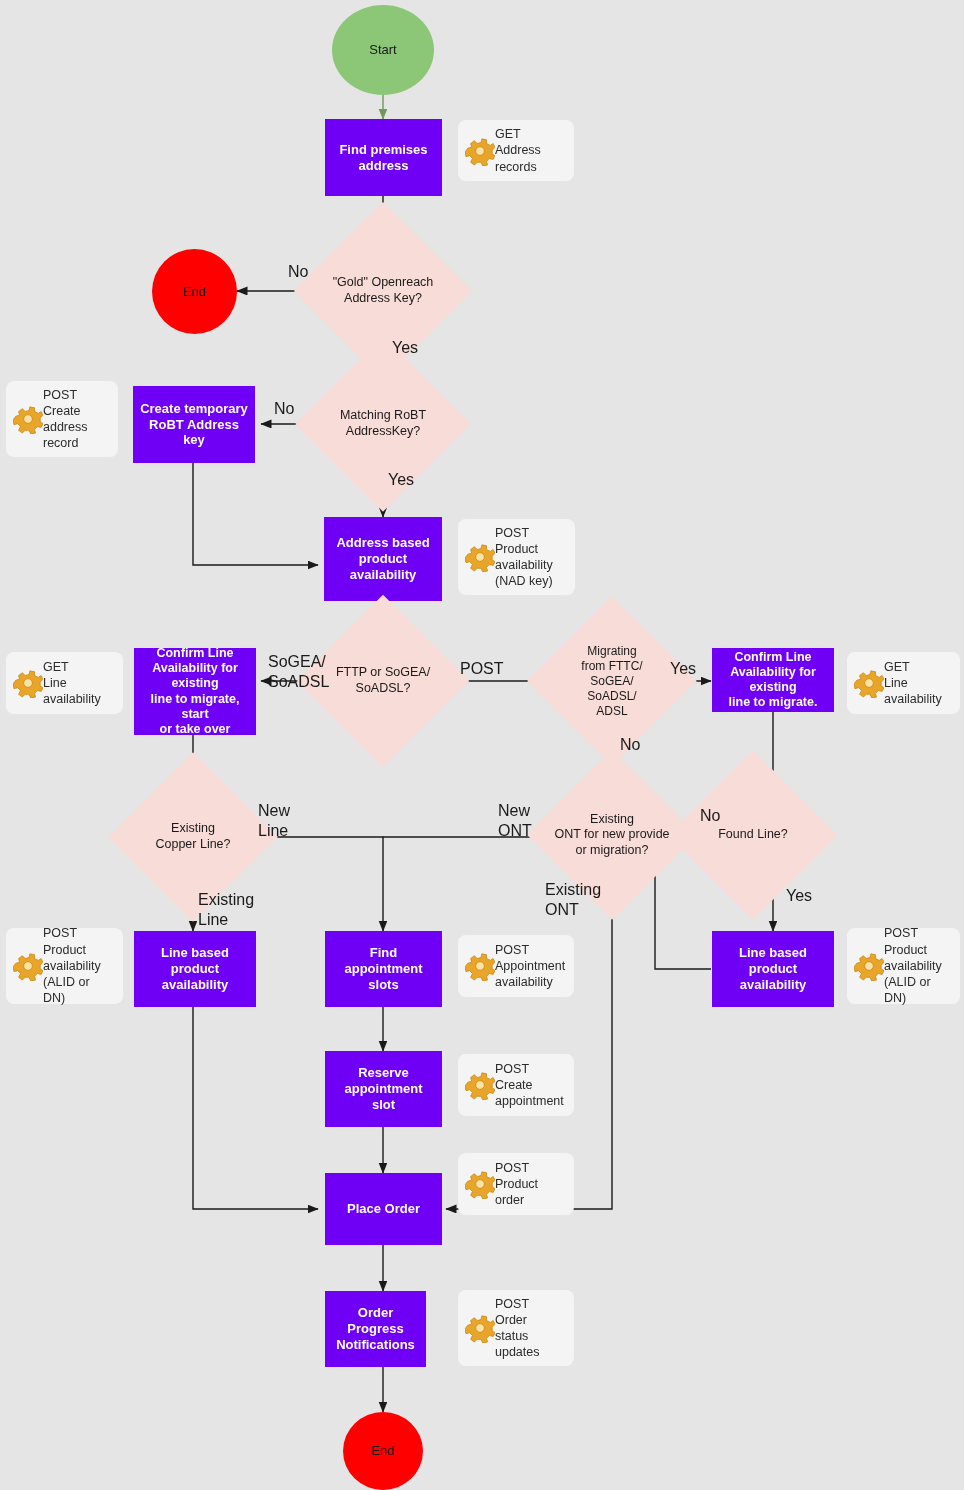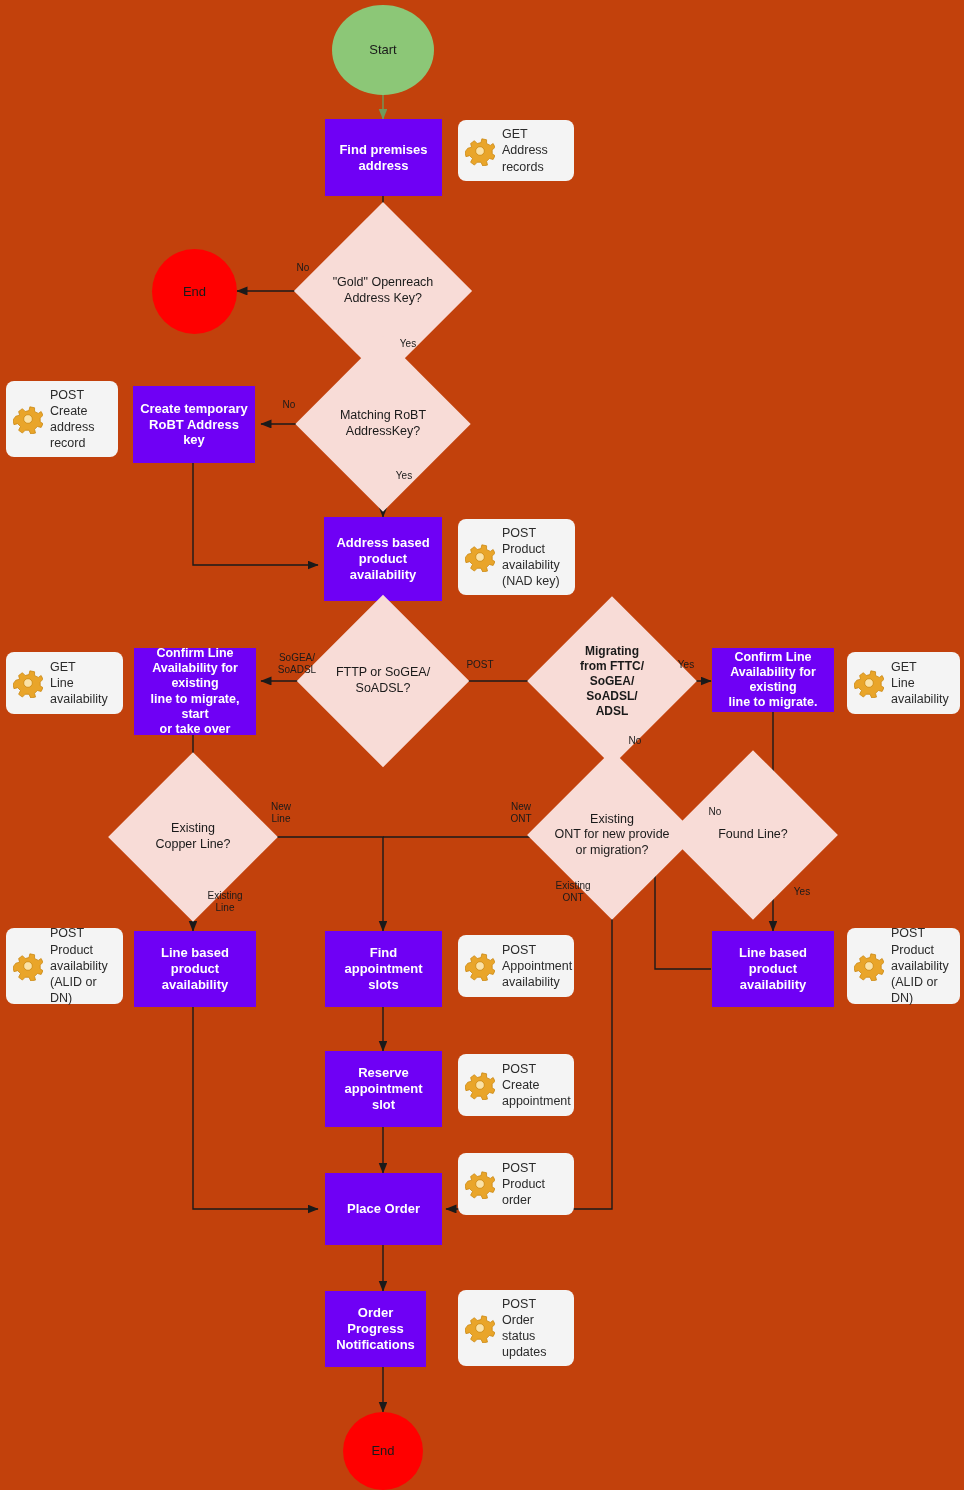--- a/index.html
+++ b/index.html
@@ -5,21 +5,21 @@
   * { box-sizing: border-box; }
   html, body {
     margin: 0; padding: 0;
     background: #ffffff;
     font-family: "Liberation Sans", sans-serif;
   }
   #canvas {
     position: relative;
     width: 964px;
     height: 1490px;
-    background: #c2410c;
+    background: #e5e5e5;
     overflow: hidden;
   }
   svg.edges {
     position: absolute; left: 0; top: 0;
     width: 964px; height: 1490px;
     pointer-events: none;
   }
   .node {
     position: absolute;
     display: flex;
@@ -67,38 +67,37 @@
   }
   .dec-text span { display: block; width: 150%; }
 
   
   .note {
     position: absolute;
     background: #F4F4F4;
     border-radius: 8px;
     display: flex;
     align-items: center;
-    gap: 7px;
     padding: 7px 10px 7px 7px;
   }
   .note .txt {
     font-size: 12.5px;
     color: #2b2b2b;
     line-height: 1.3;
     white-space: pre-line;
   }
   .gear { flex: 0 0 auto; }
 
   
   .elabel {
     position: absolute;
-    font-size: 10px;
+    font-size: 16px;
     color: #1a1a1a;
     line-height: 1.22;
-    text-align: center;
+    text-align: left;
     white-space: pre-line;
     background: transparent;
   }
 </style>
 </head>
 <body>
 
 <div id="canvas">
 
   <svg class="edges" viewBox="0 0 964 1490">
@@ -266,21 +265,21 @@
       </g>
     </svg>
     <span class="txt">GET
 Line
 availability</span>
   </div>
 
   <div class="dec-wrap" style="left:552px; top:621px; width:120px; height:120px;">
     <div class="dec-shape"></div>
     <div class="dec-text">
-      <span style="white-space:pre-line; width:105%; font-size:12px;font-weight:bold;">Migrating
+      <span style="white-space:pre-line; width:105%; font-size:12px;">Migrating
 from FTTC/
 SoGEA/
 SoADSL/
 ADSL</span>
     </div>
   </div>
 
   <div class="node proc small" style="left:712px; top:648px; width:122px; height:64px; white-space:pre-line;">
     <span>Confirm Line
 Availability for existing

